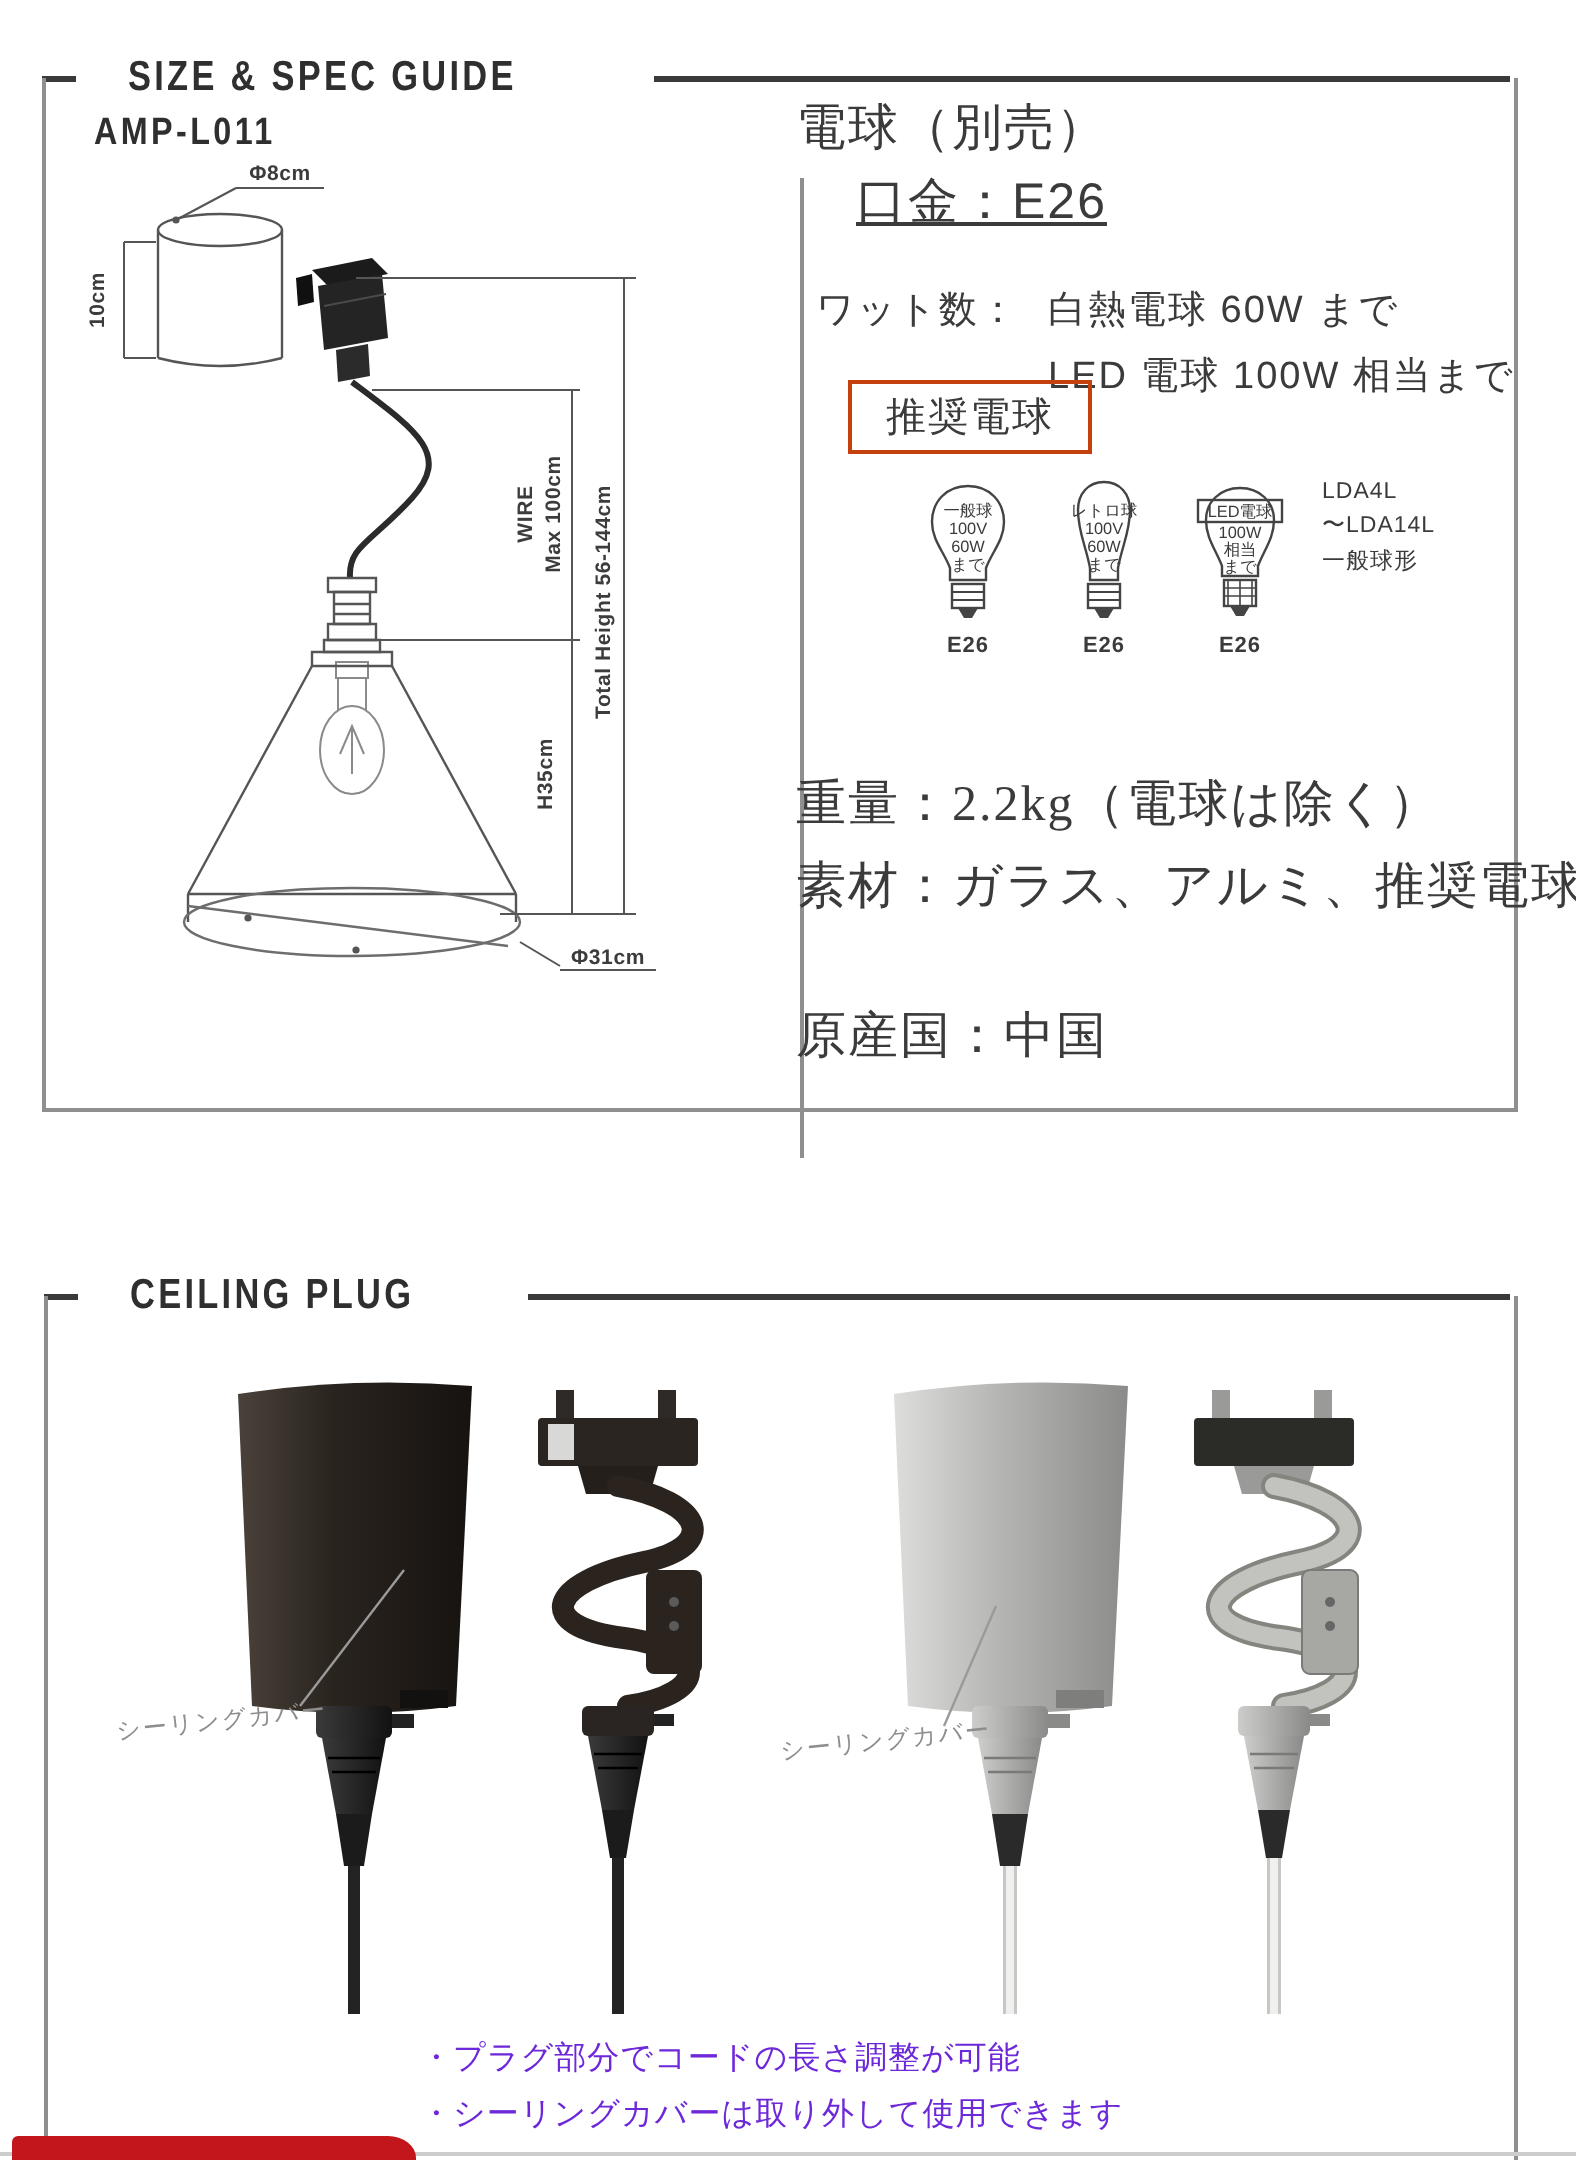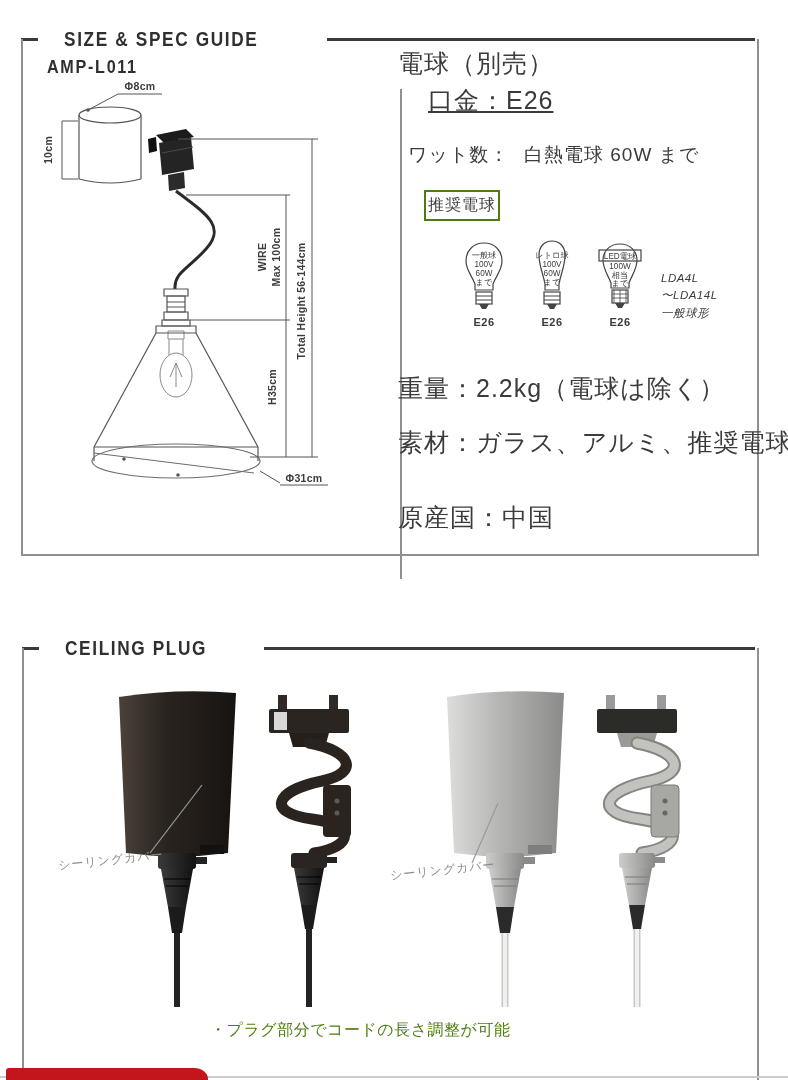--- a/index.html
+++ b/index.html
@@ -23,31 +23,31 @@
   
   .drawing{position:absolute;left:28px;top:75px;}
   .drawing path,.drawing line,.drawing ellipse,.drawing rect{vector-effect:non-scaling-stroke;}
   .dim-text{font-size:10.5px;font-weight:bold;fill:#3c3c3c;letter-spacing:0.3px;}
 
   
   .spec-text{position:absolute;font-size:25px;color:#3b3b3b;letter-spacing:1px;white-space:nowrap;}
   .watt-row{position:absolute;left:408px;top:118px;display:flex;font-size:19px;letter-spacing:1px;white-space:nowrap;margin-top:24px;}
   .watt-label{width:98px;flex:none;}
   .watt-values{display:flex;flex-direction:column;gap:7px;margin-left:18px;}
-  .recommended{position:absolute;left:424px;top:190px;border:2px solid #4d7c0f;
-               padding:3px 2px;font-size:16px;letter-spacing:1px;display:inline-block;}
+  .recommended{position:absolute;left:424px;top:190px;border:2px solid #c2410c;
+               padding:3px 17px;font-size:20px;letter-spacing:1px;display:inline-block;}
   .bulb-row{position:absolute;left:455px;top:238px;display:flex;align-items:flex-start;gap:10px;}
-  .bulb-note{font-size:11.5px;line-height:1.5;color:#3b3b3b;margin-top:32px;margin-left:2px;letter-spacing:0.5px;font-style:italic;}
+  .bulb-note{font-size:11.5px;line-height:1.5;color:#3b3b3b;margin-left:2px;letter-spacing:0.5px;}
   .bulb-label-text{font-size:8.2px;fill:#3b3b3b;}
   .bulb-base-text{font-size:11px;font-weight:bold;fill:#3b3b3b;letter-spacing:0.5px;}
 
   
   .plug-art{position:absolute;left:22px;top:655px;}
   .cover-label{position:absolute;font-size:12px;color:#8d8d8d;letter-spacing:1px;transform:rotate(-6deg);white-space:nowrap;}
-  .notes{position:absolute;left:210px;top:1016px;font-size:16px;color:#4d7c0f;letter-spacing:0.5px;line-height:1.78;}
+  .notes{position:absolute;left:210px;top:1016px;font-size:16px;color:#6d28d9;letter-spacing:0.5px;line-height:1.78;}
 
   .bottom-rule{position:absolute;left:0;bottom:2px;width:100%;height:2px;background:#cccccc;}
   .red-banner{position:absolute;left:6px;bottom:0;width:202px;height:12px;
               border-top-right-radius:14px 11px;border-top-left-radius:3px;}
 </style>
 </head>
 <body>
 
 <div class="page">
 
@@ -137,20 +137,21 @@
     <text class="dim-text" x="276" y="407" text-anchor="middle">Φ31cm</text>
   </svg>
 
   <div class="spec-text" style="left:398px;top:47px;">電球（別売）</div>
   <div class="spec-text" style="left:428px;top:84px;text-decoration:underline;">口金：E26</div>
 
   <div class="watt-row">
     <div class="watt-label">ワット数：</div>
     <div class="watt-values">
       <div>白熱電球 60W まで</div>
+      <div>LED 電球 100W 相当まで</div>
     </div>
   </div>
 
   <div class="recommended">推奨電球</div>
 
   <div class="bulb-row">
 
     <svg width="58" height="94" viewBox="0 0 58 94">
       <path d="M29,5 C40,5 47,13 47,23 C47,32 41,38 38,46 L38,52 L20,52 L20,46 C17,38 11,32 11,23 C11,13 18,5 29,5 Z" fill="none" stroke="#444" stroke-width="1.2"></path>
       <rect x="21" y="54" width="16" height="12" fill="none" stroke="#444" stroke-width="1.2"></rect>
@@ -188,21 +189,21 @@
       <text class="bulb-base-text" x="29" y="88" text-anchor="middle">E26</text>
     </svg>
 
     <div class="bulb-note">
       <div>LDA4L</div>
       <div>〜LDA14L</div>
       <div>一般球形</div>
     </div>
   </div>
 
-  <div class="spec-text" style="left:398px;top:372px;">重量：2.2kg（電球は除く）</div>
+  <div class="spec-text" style="left:398px;top:385px;font-family:Liberation Serif, serif;">重量：2.2kg（電球は除く）</div>
   <div class="spec-text" style="left:398px;top:426px;">素材：ガラス、アルミ、推奨電球</div>
   <div class="spec-text" style="left:398px;top:458px;margin-top:43px;">原産国：中国</div>
 
   <div class="title-row" style="left:22px;top:636px;width:733px;">
     <div class="dash"></div>
     <div class="box-title">CEILING PLUG</div>
     <div class="rule"></div>
   </div>
 
   <div class="plug-box"></div>
@@ -291,18 +292,19 @@
 
     <line x1="128" y1="198" x2="180" y2="130" stroke="#9a9a9a" stroke-width="1.2"></line>
     <line x1="450" y1="208" x2="476" y2="148" stroke="#9a9a9a" stroke-width="1.2"></line>
   </svg>
 
   <div class="cover-label" style="left:58px;top:852px;">シーリングカバー</div>
   <div class="cover-label" style="left:390px;top:862px;">シーリングカバー</div>
 
   <div class="notes">
     <div>・プラグ部分でコードの長さ調整が可能</div>
+    <div>・シーリングカバーは取り外して使用できます</div>
   </div>
 
   <div class="bottom-rule"></div>
   <div class="red-banner" id="red-banner" style="background: rgb(195, 22, 28);"></div>
 
 </div>
 
 </body></html>

